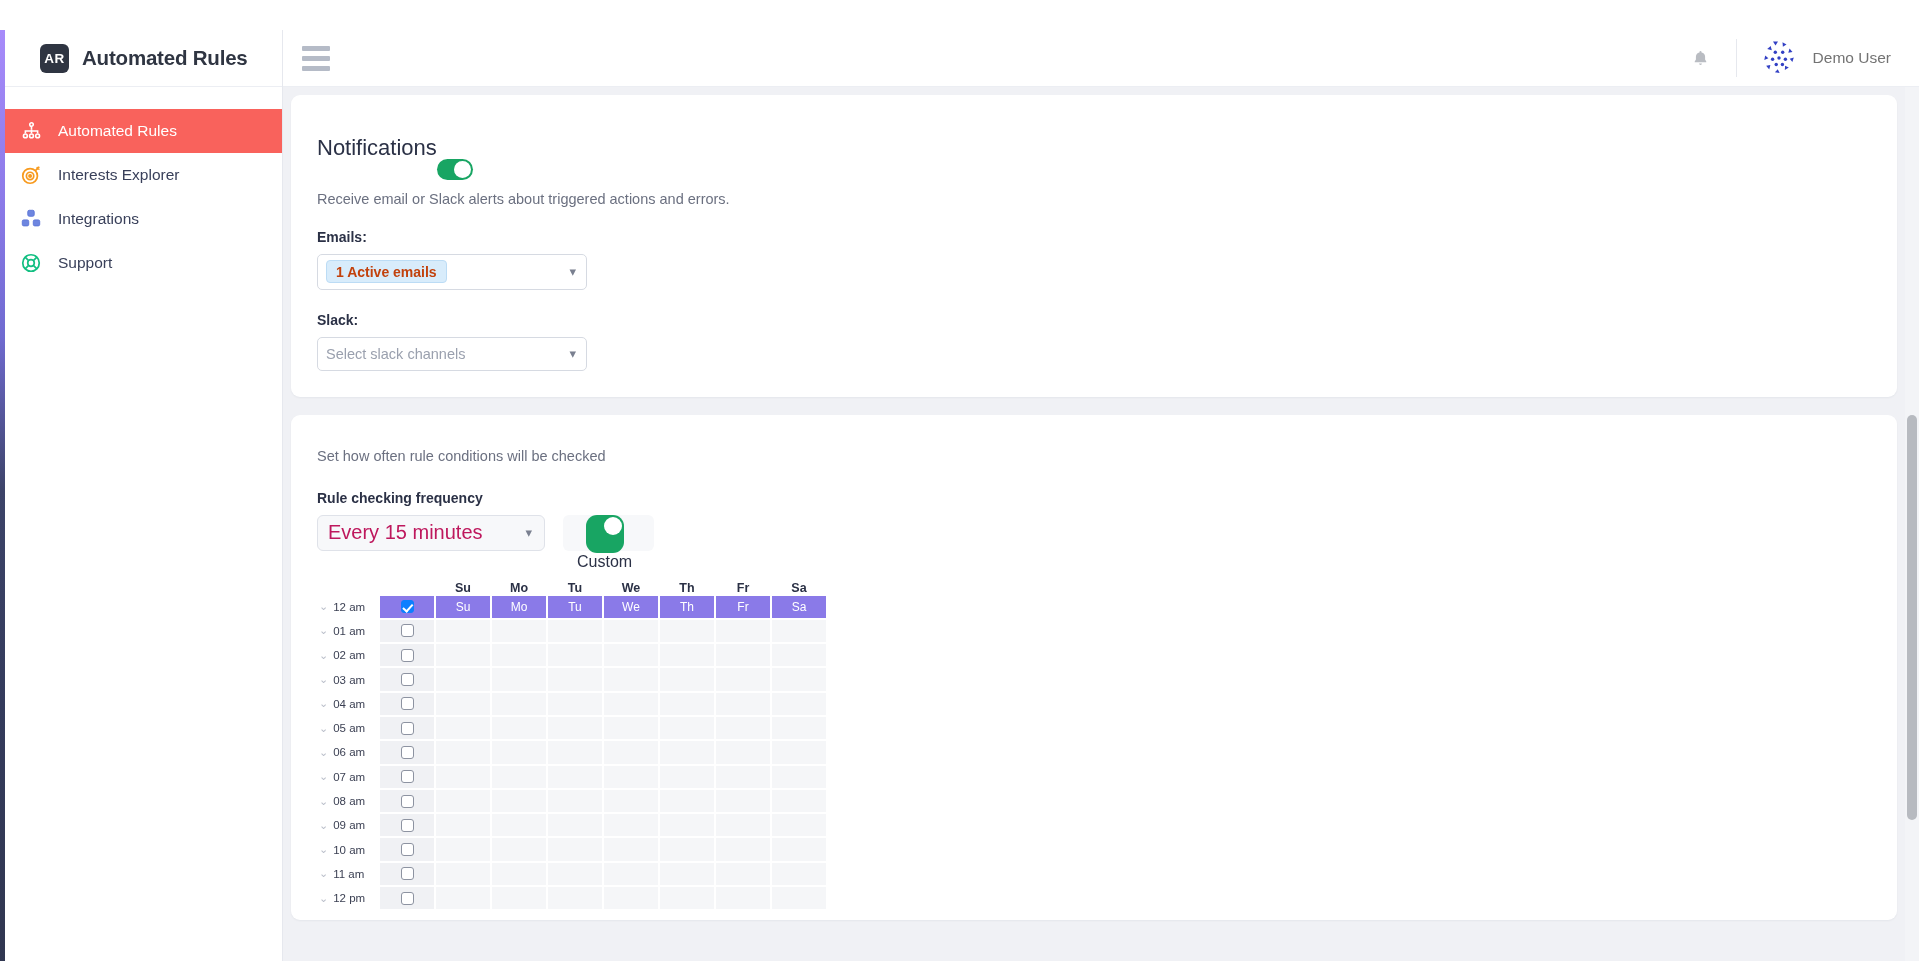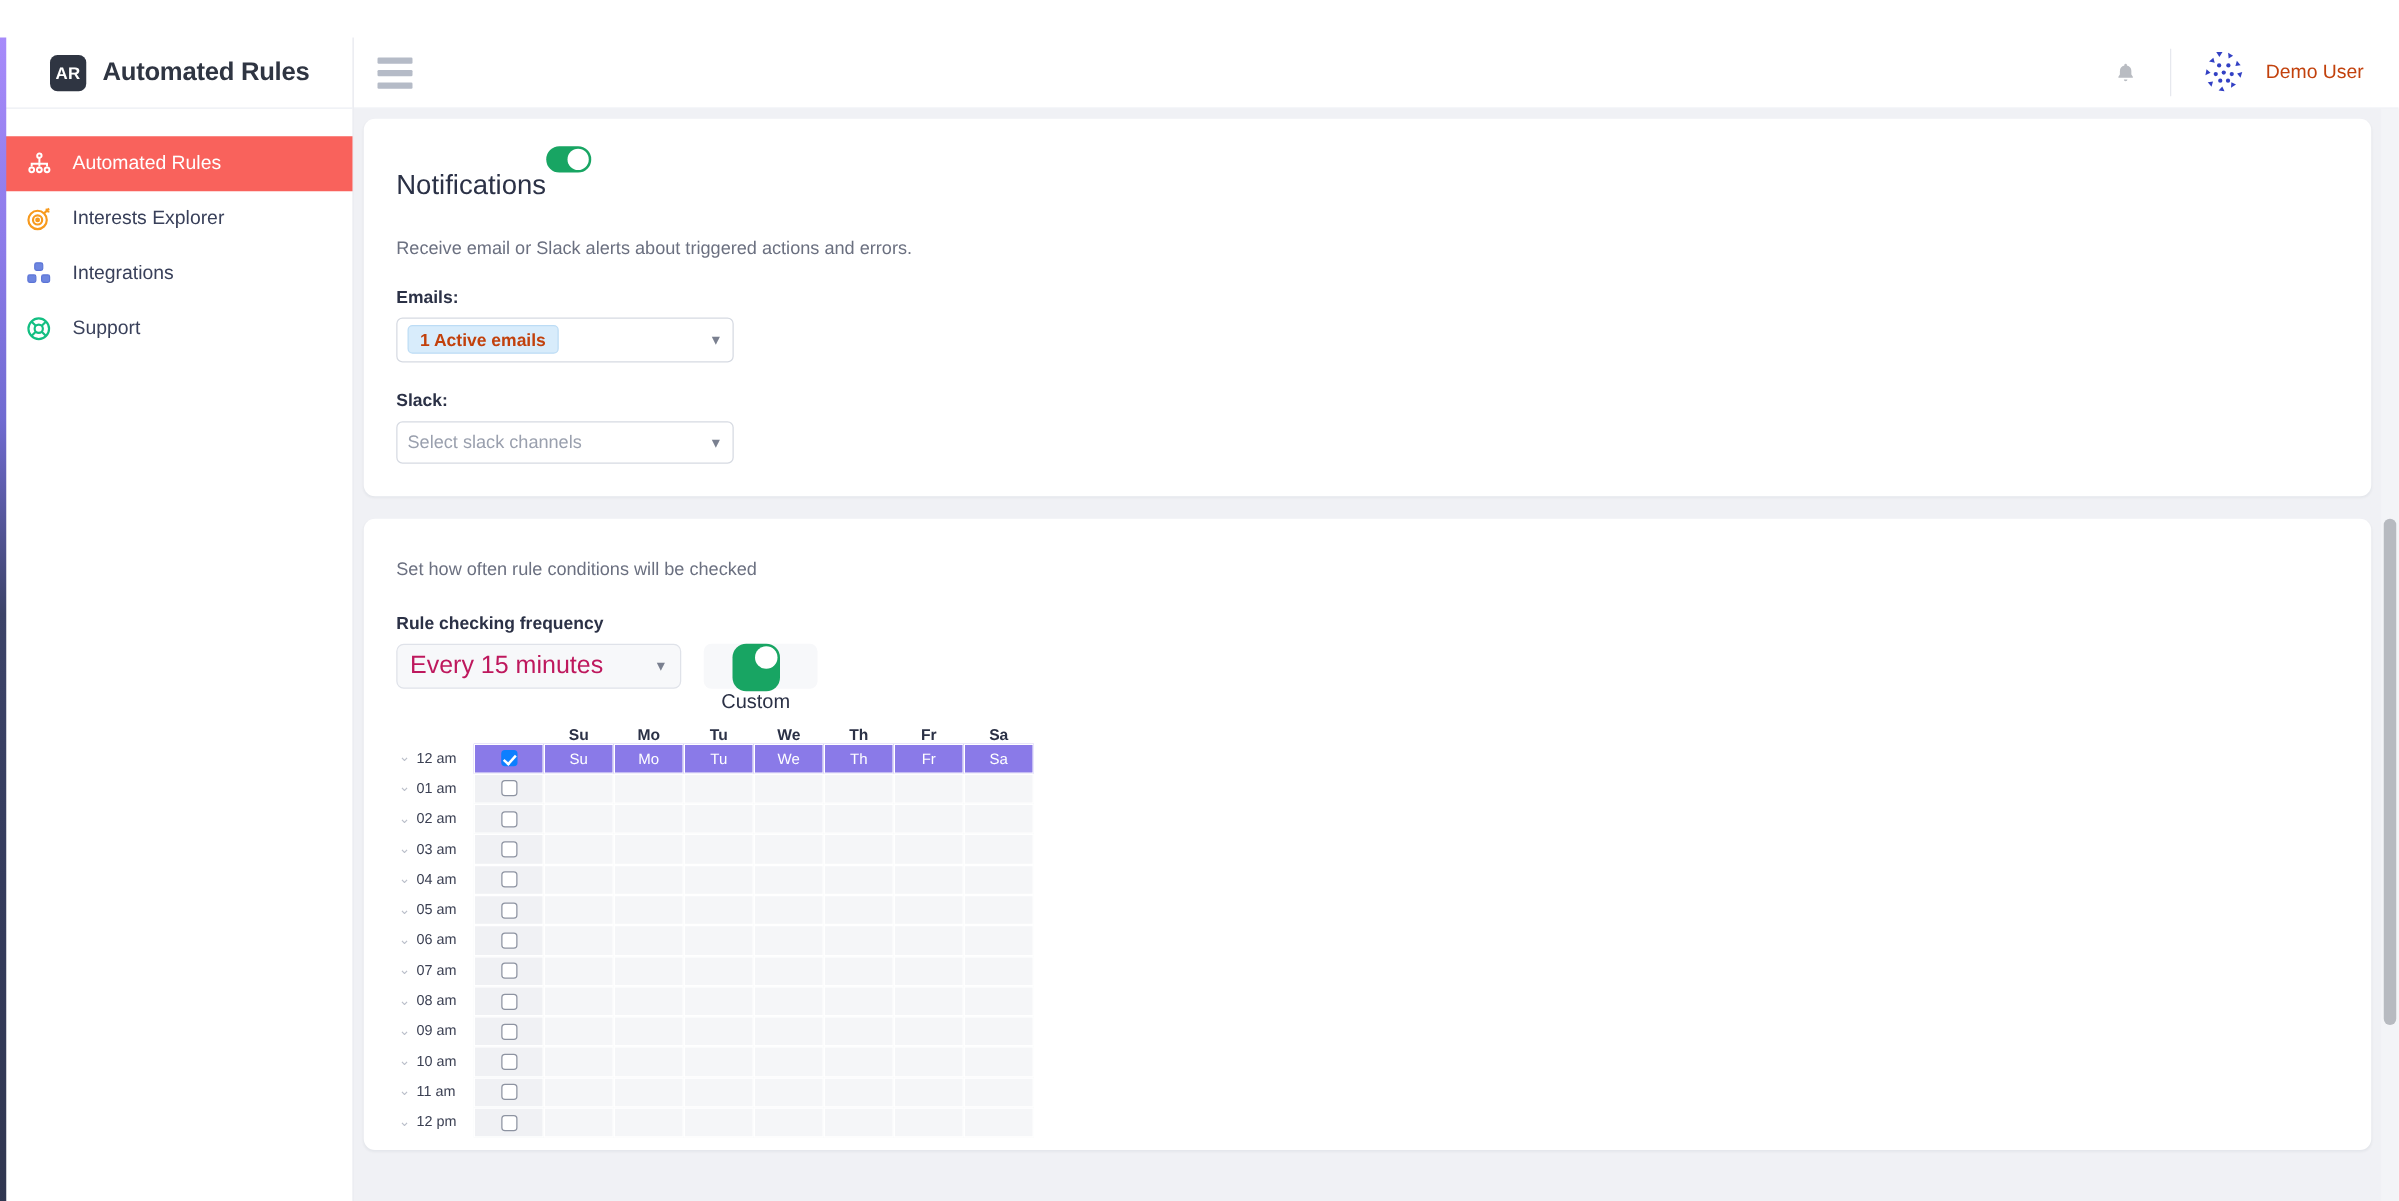--- a/index.html
+++ b/index.html
@@ -57,34 +57,34 @@
     height: 57px; background: #fff; border-bottom: 1px solid #eceef3;
     display: flex; align-items: center; padding: 0 22px 0 16px;
   }
   .hamburger { width: 34px; height: 34px; display: flex; flex-direction: column; justify-content: center; gap: 5px; padding: 0 3px; cursor: pointer; }
   .hamburger span { display: block; height: 5px; border-radius: 1px; background: #b5bbc7; }
   .topbar-spacer { flex: 1; }
   .bell-btn { width: 34px; height: 34px; display: flex; align-items: center; justify-content: center; cursor: pointer; }
   .topbar-div { width: 1px; height: 38px; background: #e6e8ee; margin: 0 22px 0 18px; }
   .user-box { display: flex; align-items: center; gap: 14px; cursor: pointer; padding-right: 6px; }
   .avatar { width: 40px; height: 40px; border-radius: 50%; overflow: hidden; }
-  .user-name { font-size: 15.5px; color: #c2410c; }
+  .user-name { font-size: 15.5px; color: #737373; }
 
   
   .content {
     position: absolute; left: 0; right: 0; top: 57px; bottom: 0;
     background: #f0f1f5; padding: 8px 22px 0 8px; overflow: hidden;
   }
   .card {
     background: #fff; border-radius: 9px; margin-bottom: 18px;
     padding: 22px 26px 26px 26px;
     box-shadow: 0 1px 2px rgba(26,32,56,.05);
   }
 
-  .card-title-row { display: flex; align-items: flex-start; gap: 0; }
+  .card-title-row { display: flex; align-items: flex-end; gap: 0; }
   .card-title { font-size: 22px; color: #2b3146; font-weight: normal; }
   .card-sub { font-size: 14.5px; color: #6b7080; margin-top: 11px; }
 
   .toggle {
     width: 36px; height: 21px; border-radius: 11px; background: #18a563;
     position: relative; cursor: pointer; flex: 0 0 36px;
   }
   .toggle .knob { position: absolute; top: 2px; right: 2px; width: 17px; height: 17px; border-radius: 50%; background: #fff; }
 
   .field-label { font-size: 14px; font-weight: bold; color: #2b3146; margin: 22px 0 9px 0; }

